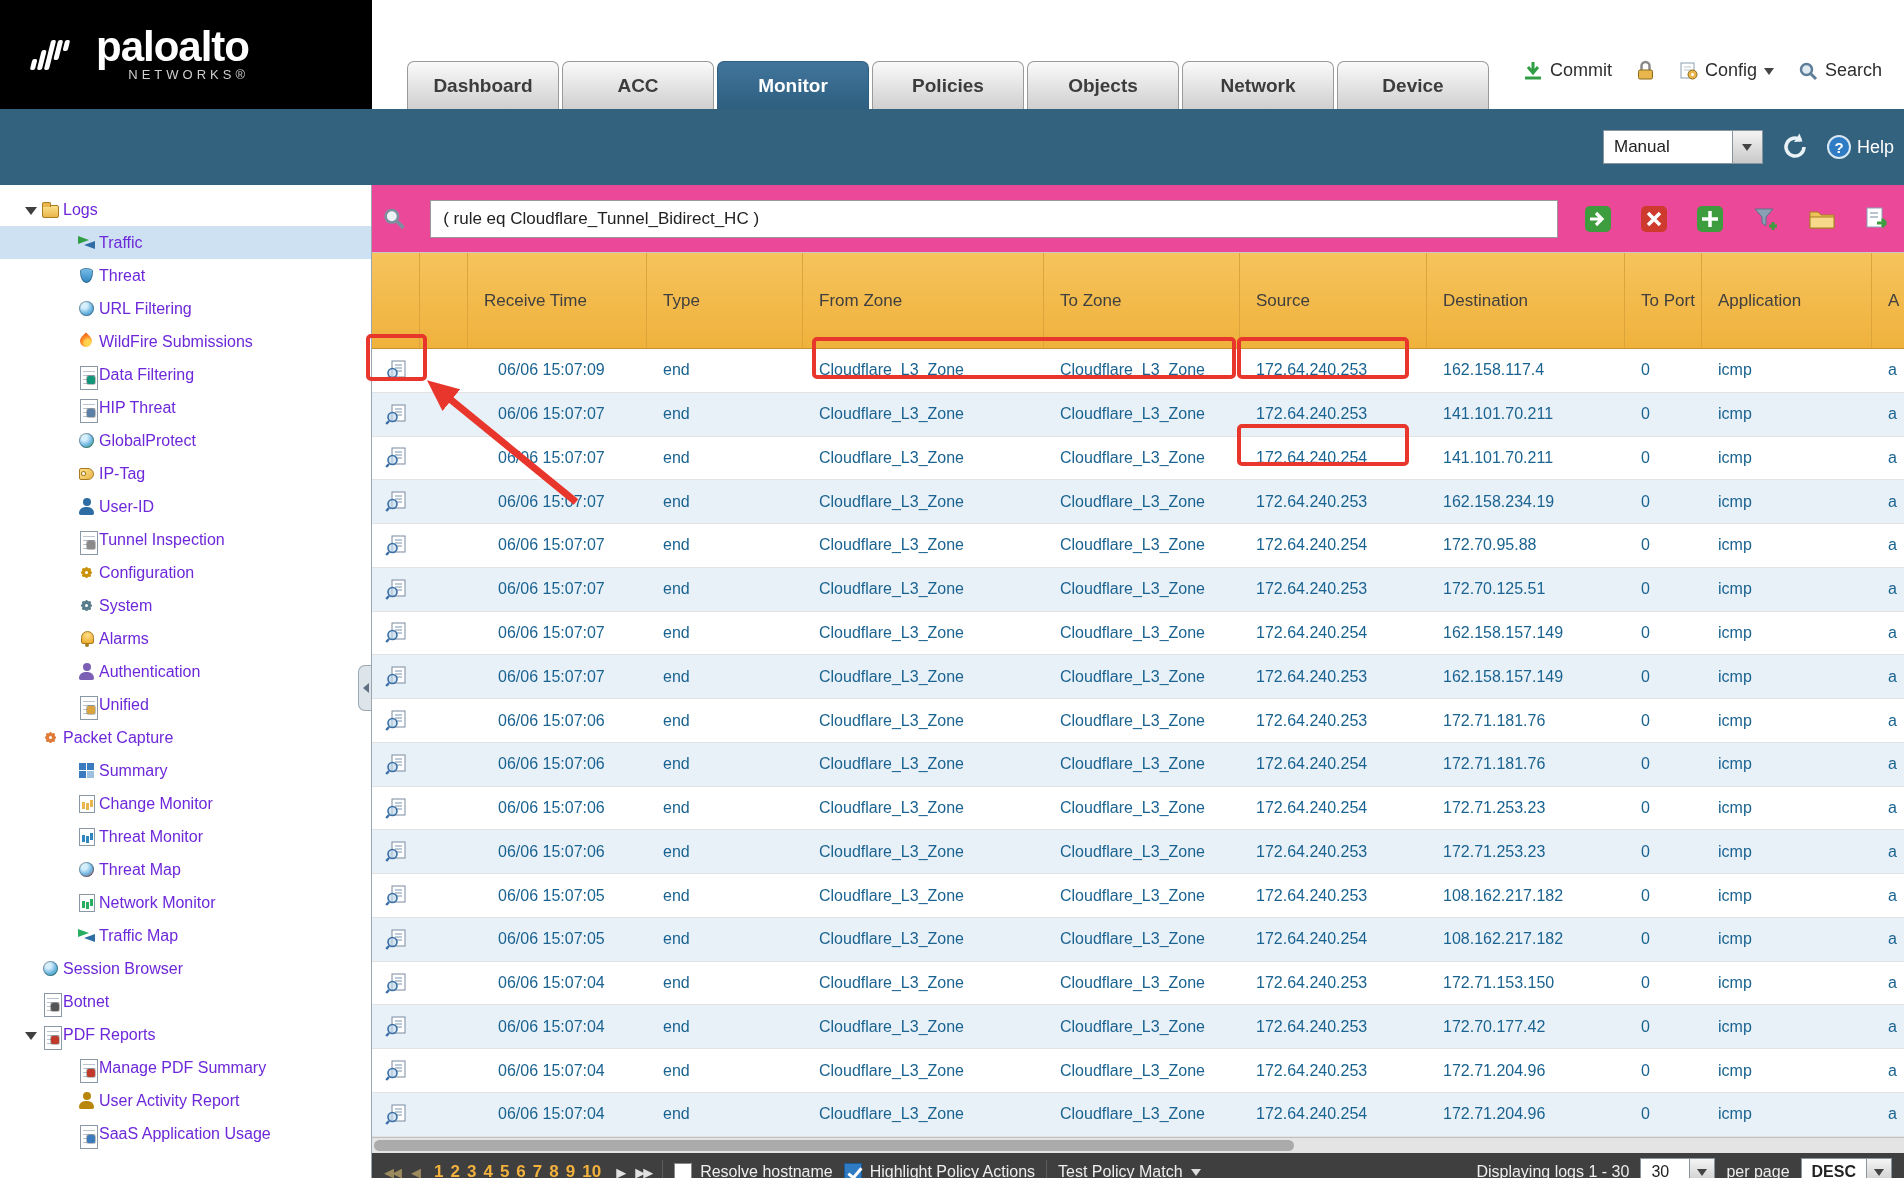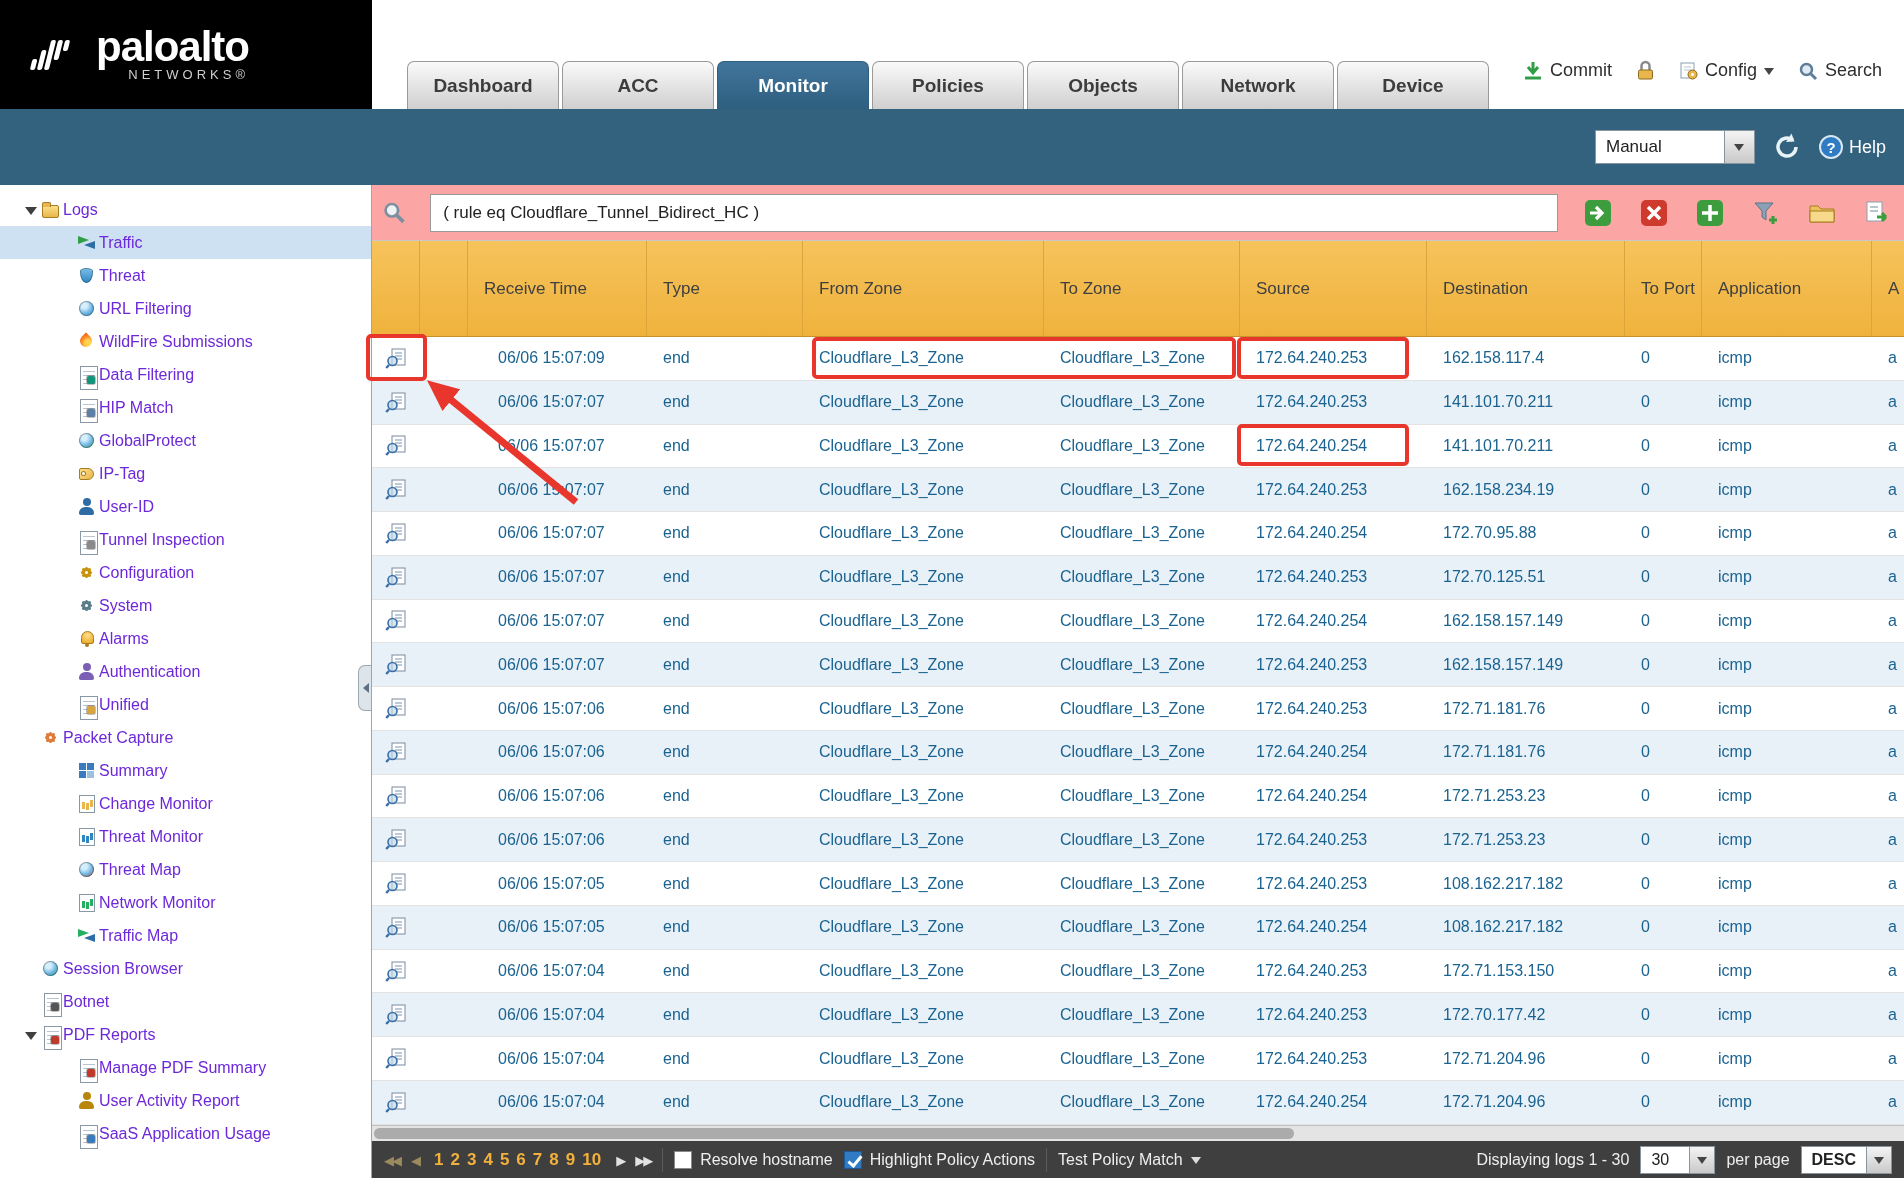--- a/index.html
+++ b/index.html
@@ -17,21 +17,21 @@
   .tab{height:48px;width:152px;display:flex;align-items:center;justify-content:center;
     background:linear-gradient(#fafafa,#cfcfcf);border:1px solid #9a9a9a;border-bottom:none;
     border-radius:7px 7px 0 0;font-size:19px;font-weight:bold;color:#3c3c3c;cursor:pointer}
   .tab.active{background:linear-gradient(#41759b,#2e5f80);color:#fff;border-color:#2e5f80}
   .utilities{position:absolute;right:22px;top:60px;display:flex;align-items:center;gap:24px;
     font-size:18px;color:#2e2e2e}
   .util{display:flex;align-items:center;gap:7px;cursor:pointer}
 
   
   .subbar{position:absolute;left:0;top:109px;width:100%;height:76px;background:#33627e;
-    display:flex;align-items:center;justify-content:flex-end;gap:16px;padding-right:18px}
+    display:flex;align-items:center;justify-content:flex-end;gap:16px;padding-right:10px}
   .select-box{display:flex}
   .sel-val{background:#fff;border:1px solid #88959f;height:34px;min-width:130px;
     display:flex;align-items:center;padding:0 10px;font-size:17px;color:#222}
   .sel-btn{width:30px;height:34px;background:linear-gradient(#f4f4f4,#c9c9c9);
     border:1px solid #88959f;border-left:none;display:flex;align-items:center;justify-content:center;cursor:pointer}
   .dd-tri{width:0;height:0;border:5px solid transparent;border-top:7px solid #444;margin-top:6px}
   .help{display:flex;align-items:center;gap:6px;color:#fff;font-size:18px;cursor:pointer}
   .help-badge{width:24px;height:24px;border-radius:50%;background:#2f7cc4;border:2px solid #d9e8f2;
     color:#fff;font-weight:bold;font-size:15px;display:flex;align-items:center;justify-content:center}
 
@@ -95,21 +95,21 @@
     background:radial-gradient(circle at 50% 30%,#ffe08a,var(--ac));border-radius:50% 50% 15% 15%;border:1px solid #a87c1f}
   .ti-icon.bell::after{content:"";position:absolute;left:7px;bottom:0;width:4px;height:4px;border-radius:50%;background:#a87c1f}
   .ti-icon.grid::before{content:"";position:absolute;inset:1px;
     background:linear-gradient(var(--ac) 0 0) 0 0/7px 7px no-repeat,
       linear-gradient(var(--ac) 0 0) 100% 0/7px 7px no-repeat,
       linear-gradient(var(--ac) 0 0) 0 100%/7px 7px no-repeat,
       linear-gradient(#9bc0e0 0 0) 100% 100%/7px 7px no-repeat}
 
   
   .logview{flex:1;display:flex;flex-direction:column;min-width:0;background:#fff}
-  .filterbar{height:56px;background:#fca5a5;border-bottom:1px solid #c8c8c8;
+  .filterbar{height:68px;background:#ec4899;border-bottom:1px solid #c8c8c8;
     display:flex;align-items:center;padding:0 10px;gap:24px;flex:none}
   .filter-input{width:1258px;height:38px;border:1px solid #9a9a9a;font-size:17px;padding:0 12px;
     color:#222;background:#fff;font-family:"Liberation Sans",sans-serif}
   .fbtn{width:32px;height:32px;border:none;background:transparent;display:flex;align-items:center;
     justify-content:center;cursor:pointer;flex:none}
 
   
   .thead{display:grid;height:96px;flex:none;background:linear-gradient(#f6c35c,#efb23c);
     border-bottom:1px solid #c8922a}
   .th{display:flex;align-items:center;padding-left:16px;font-size:17px;font-weight:normal;color:#3f3f3f;
@@ -255,21 +255,21 @@
           <div class="tree-item lvl1">
             <span class="ti-icon flame" style="--ac: #e8590c;"></span>
             <span>WildFire Submissions</span>
           </div>
           <div class="tree-item lvl1">
             <span class="ti-icon doc" style="--ac: #12967a;"></span>
             <span>Data Filtering</span>
           </div>
           <div class="tree-item lvl1">
             <span class="ti-icon doc" style="--ac: #5b7fa6;"></span>
-            <span>HIP Match</span>
+            <span>HIP Threat</span>
           </div>
           <div class="tree-item lvl1">
             <span class="ti-icon globe" style="--ac: #2f9e44;"></span>
             <span>GlobalProtect</span>
           </div>
           <div class="tree-item lvl1">
             <span class="ti-icon tag" style="--ac: #e8b64c;"></span>
             <span>IP-Tag</span>
           </div>
           <div class="tree-item lvl1">

